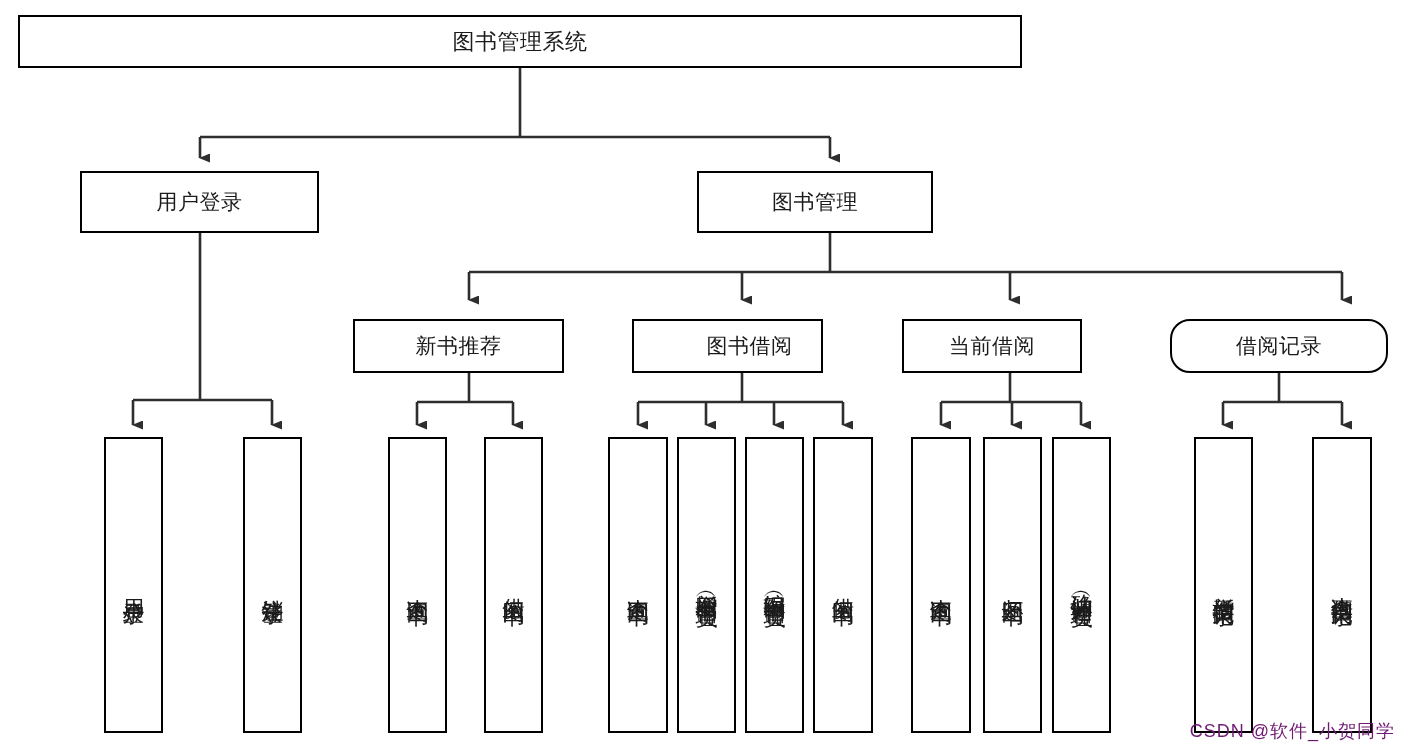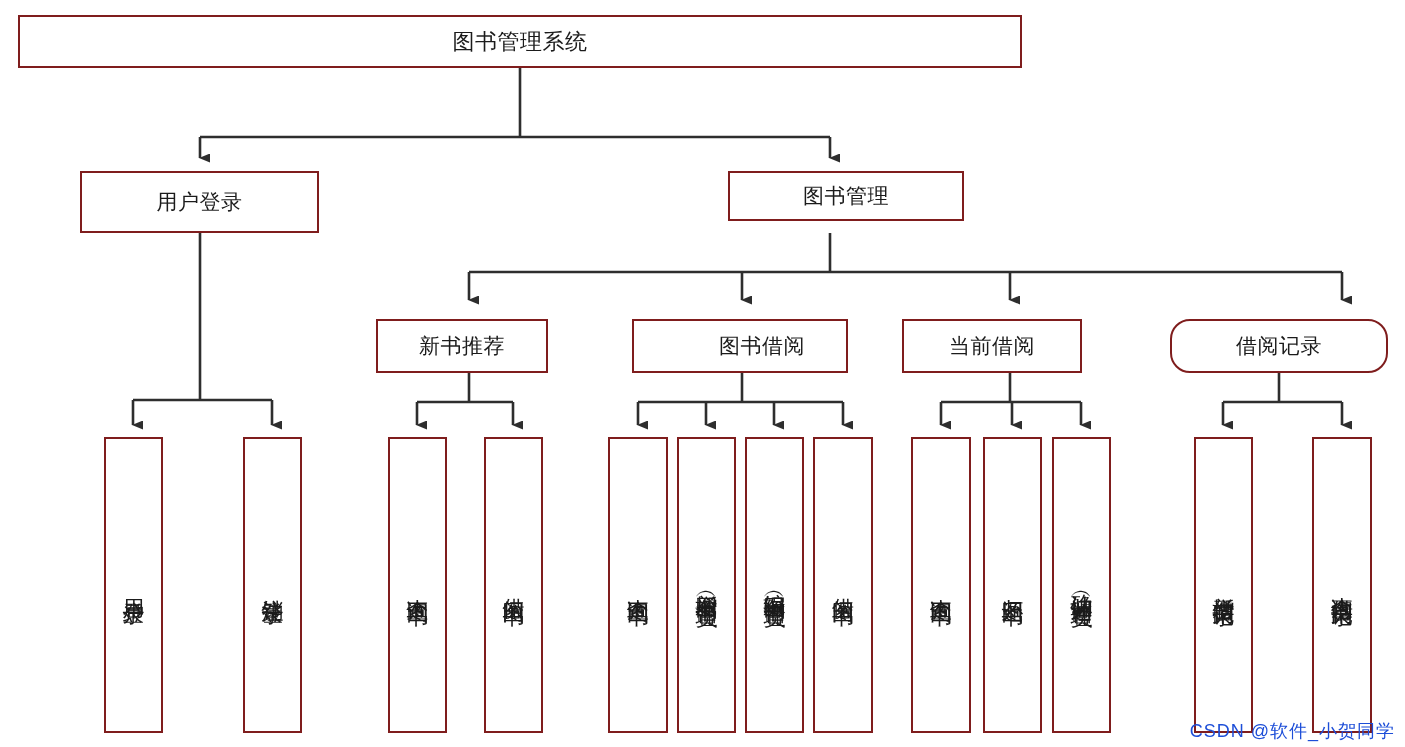--- a/index.html
+++ b/index.html
@@ -19,21 +19,21 @@
     position:absolute;
     left:0;top:0;
     width:1405px;
     height:747px;
     pointer-events:none;
   }
   .node{
     position:absolute;
     box-sizing:border-box;
     background:#ffffff;
-    border:2px solid #7f1d1d;
+    border:2px solid #000000;
     display:flex;
     align-items:center;
     justify-content:center;
     text-align:center;
   }
   .node .label{
     font-size:21px;
     line-height:1.25;
     letter-spacing:0.5px;
     color:#1b1b1b;
@@ -52,21 +52,21 @@
     letter-spacing:2px;
     white-space:normal;
     max-height:282px;
   }
   .node.root .label{font-size:22px;}
   .watermark{
     position:absolute;
     right:10px;
     bottom:4px;
     font-size:18px;
-    color:#1d4ed8;
+    color:#701a75;
     letter-spacing:1px;
     white-space:nowrap;
     user-select:none;
   }
 </style>
 </head>
 <body>
 
 <div id="canvas">
 
@@ -120,28 +120,28 @@
     </g>
   </svg>
 
   <div class="node root" style="left:18px;top:15px;width:1004px;height:53px;">
     <span class="label">图书管理系统</span>
   </div>
 
   <div class="node" style="left:80px;top:171px;width:239px;height:62px;">
     <span class="label">用户登录</span>
   </div>
-  <div class="node" style="left:728px;top:171px;width:236px;height:50px;">
+  <div class="node" style="left:697px;top:171px;width:236px;height:62px;">
     <span class="label">图书管理</span>
   </div>
 
-  <div class="node" style="left:376px;top:319px;width:172px;height:54px;">
+  <div class="node" style="left:353px;top:319px;width:211px;height:54px;">
     <span class="label">新书推荐</span>
   </div>
-  <div class="node" style="left:632px;top:319px;width:216px;height:54px;padding-left:44px;">
+  <div class="node" style="left:632px;top:319px;width:191px;height:54px;padding-left:44px;">
     <span class="label">图书借阅</span>
   </div>
   <div class="node" style="left:902px;top:319px;width:180px;height:54px;">
     <span class="label">当前借阅</span>
   </div>
   <div class="node" style="left:1170px;top:319px;width:218px;height:54px;border-radius:20px;">
     <span class="label">借阅记录</span>
   </div>
 
   <div class="node leaf" style="left:104px;top:437px;width:59px;height:296px;">

